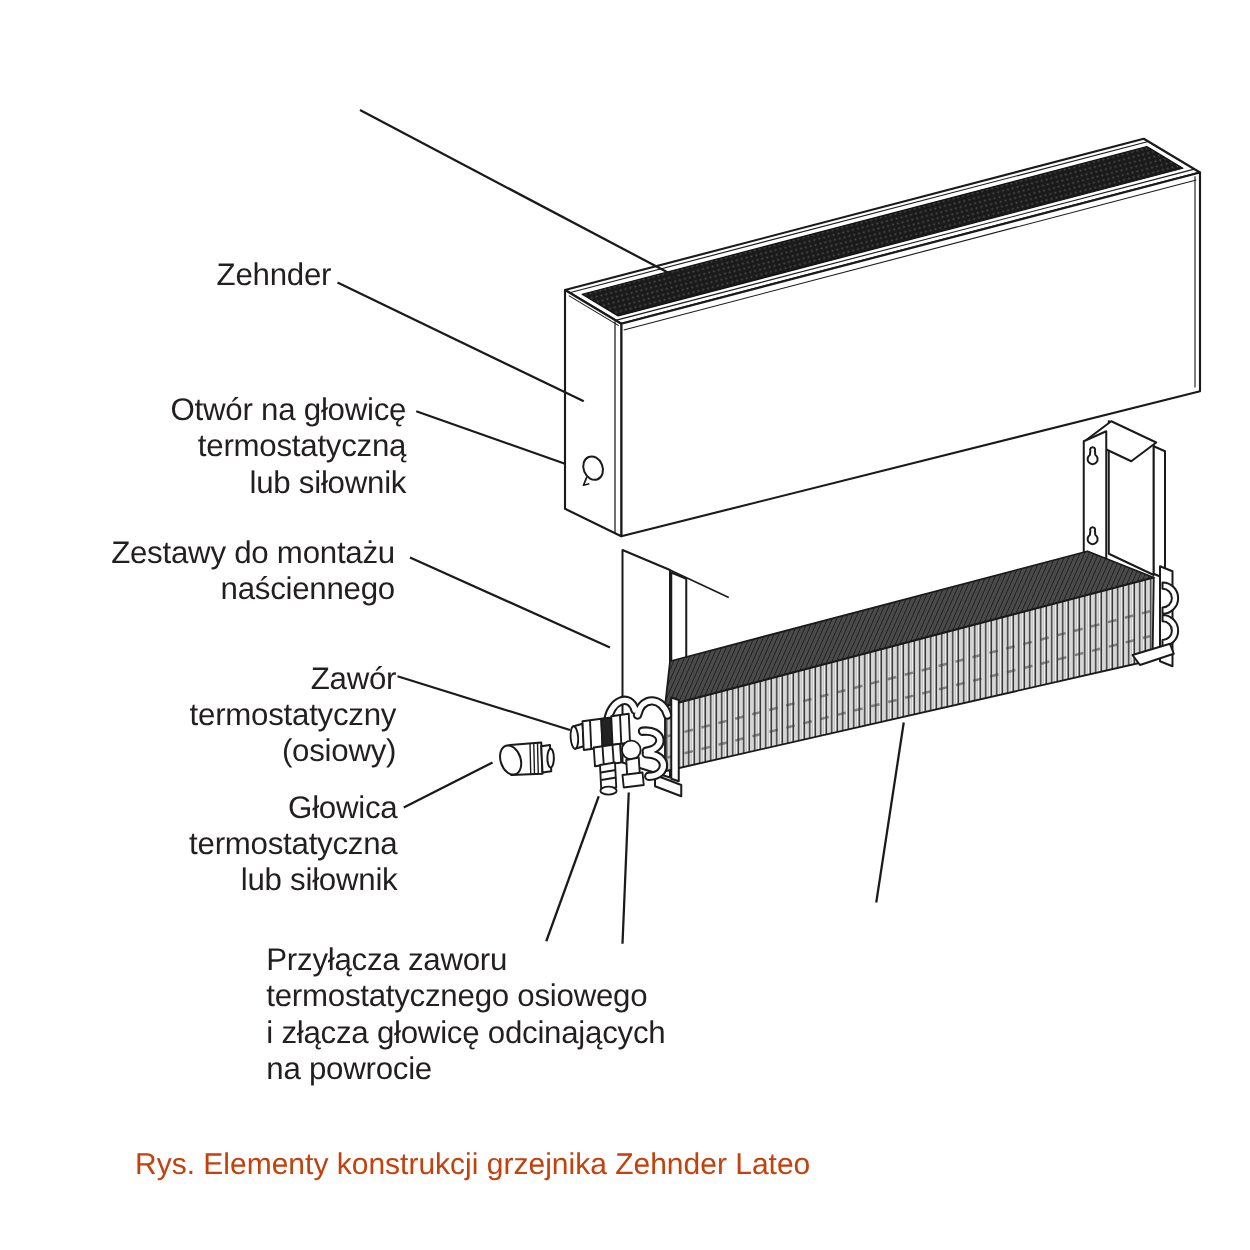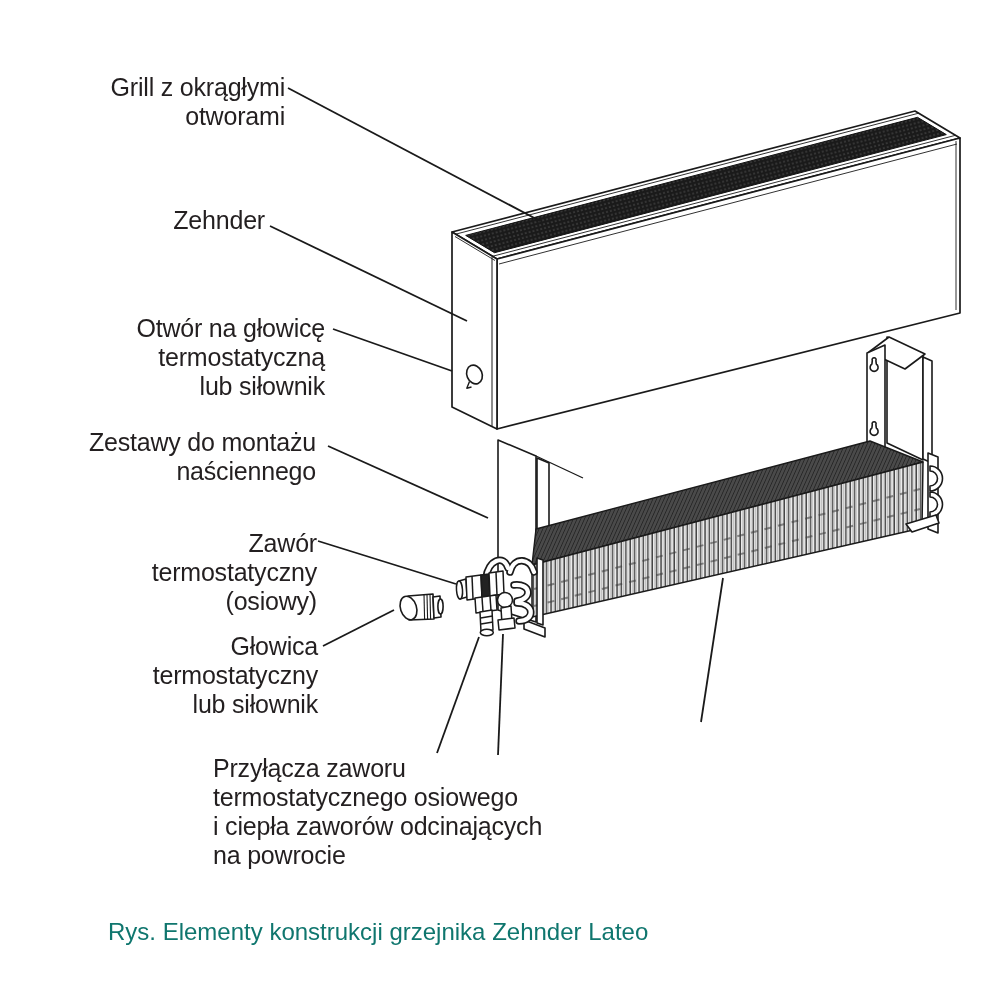--- a/index.html
+++ b/index.html
@@ -11,21 +11,21 @@
   .r{text-align:right;}
   .l{text-align:left;}
   #lab-grill{right:715px;top:73px;}
   #lab-obudowa{right:735px;top:206px;}
   #lab-otwor{right:675px;top:314px;}
   #lab-zestawy{right:684px;top:428px;}
   #lab-zawor{right:683px;top:529px;}
   #lab-glowica{right:682px;top:632px;}
   #lab-przylacza{left:213px;top:754px;}
   #lab-wymiennik{left:630px;top:726px;}
-  #caption{position:absolute;left:108px;top:918px;font-size:24px;color:#0f766e;}
+  #caption{position:absolute;left:108px;top:918px;font-size:24px;color:#c2410c;}
 </style>
 </head>
 <body>
 
 <div id="page">
 
   <svg id="diagram-svg" viewBox="0 0 1000 1000" xmlns="http://www.w3.org/2000/svg">
     <defs>
       <pattern id="dotsGrill" patternUnits="userSpaceOnUse" width="4" height="4" patternTransform="rotate(-14.6)">
         <rect width="4" height="4" fill="#1a1a1a"></rect>
@@ -151,32 +151,30 @@
       <line x1="333" y1="329" x2="452" y2="371"></line>
       <line x1="328" y1="446" x2="488" y2="518"></line>
       <line x1="318" y1="541" x2="456" y2="584"></line>
       <line x1="323" y1="646" x2="394" y2="610"></line>
       <line x1="479" y1="637" x2="437" y2="753"></line>
       <line x1="503" y1="634" x2="498" y2="755"></line>
       <line x1="723" y1="578" x2="701" y2="722"></line>
     </g>
   </svg>
 
-  <div id="lab-grill" class="lbl r">Grill z okrągłymi
-otworami</div>
   <div id="lab-obudowa" class="lbl r">Zehnder</div>
   <div id="lab-otwor" class="lbl r">Otwór na głowicę
 termostatyczną
 lub siłownik</div>
   <div id="lab-zestawy" class="lbl r">Zestawy do montażu
 naściennego</div>
   <div id="lab-zawor" class="lbl r">Zawór
 termostatyczny
 (osiowy)</div>
   <div id="lab-glowica" class="lbl r">Głowica
-termostatyczny
+termostatyczna
 lub siłownik</div>
   <div id="lab-przylacza" class="lbl l">Przyłącza zaworu
 termostatycznego osiowego
-i ciepła zaworów odcinających
+i złącza głowicę odcinających
 na powrocie</div>
   <div id="caption">Rys. Elementy konstrukcji grzejnika Zehnder Lateo</div>
 </div>
 
 </body></html>

